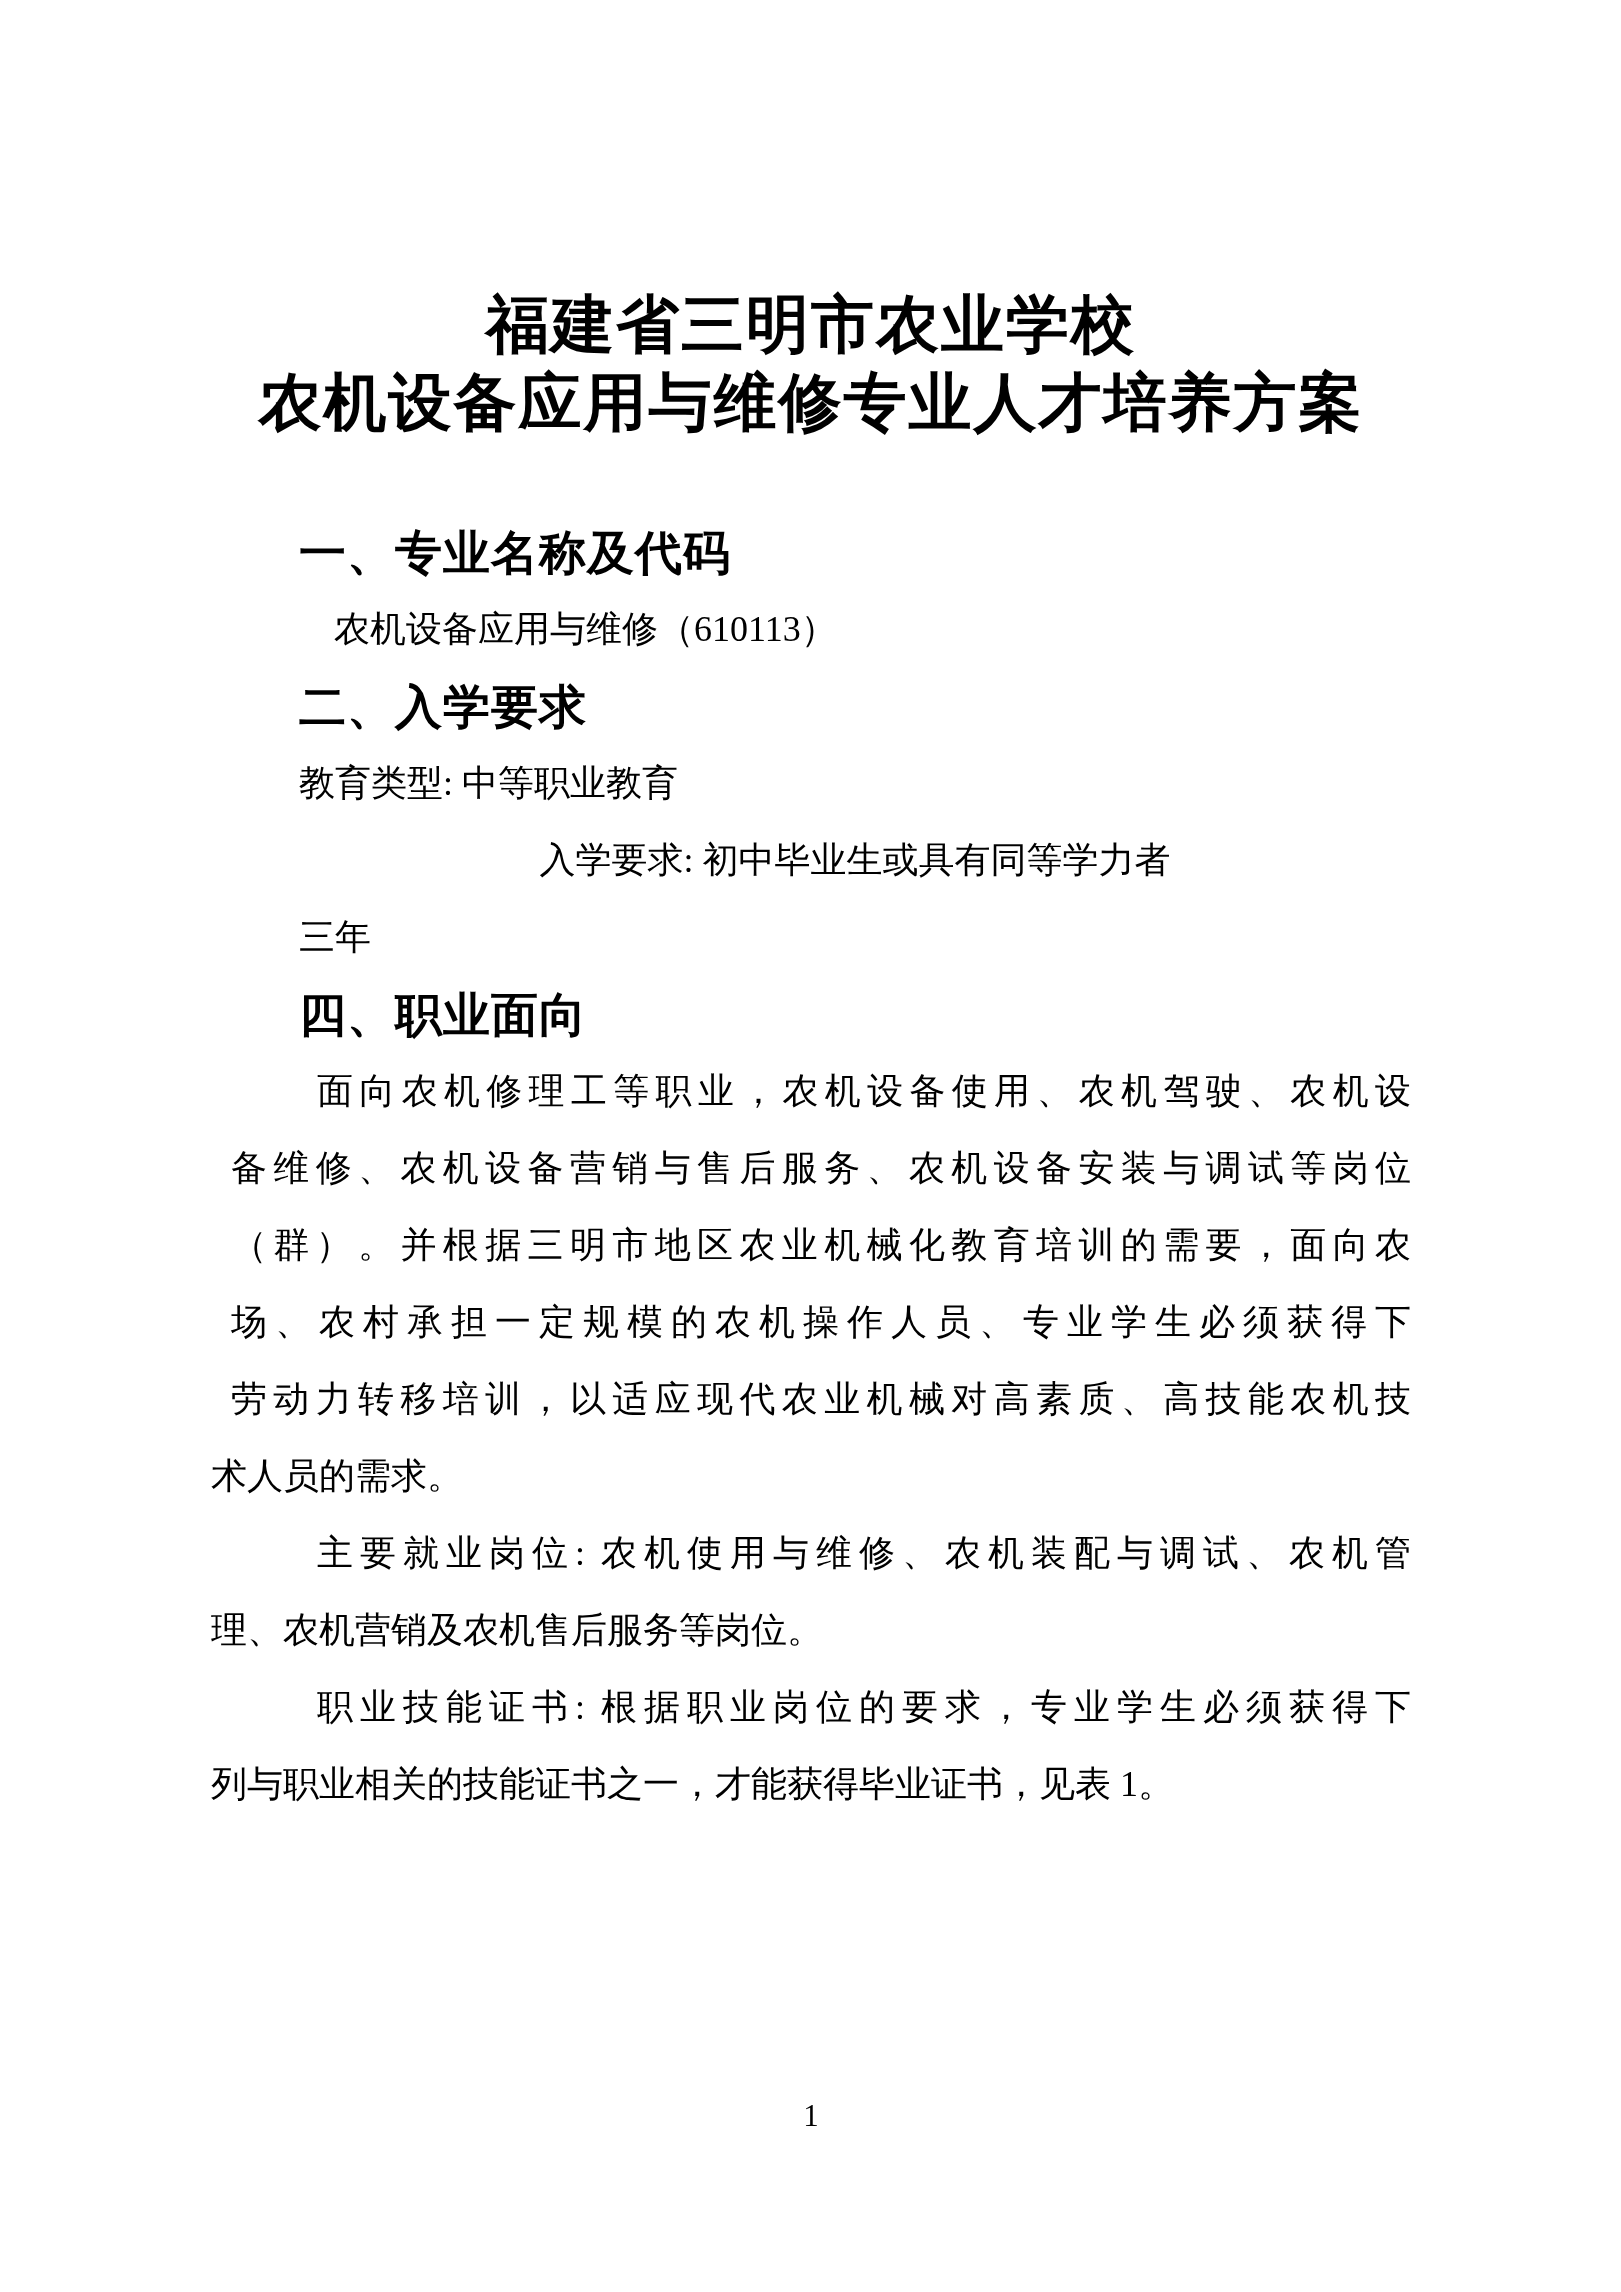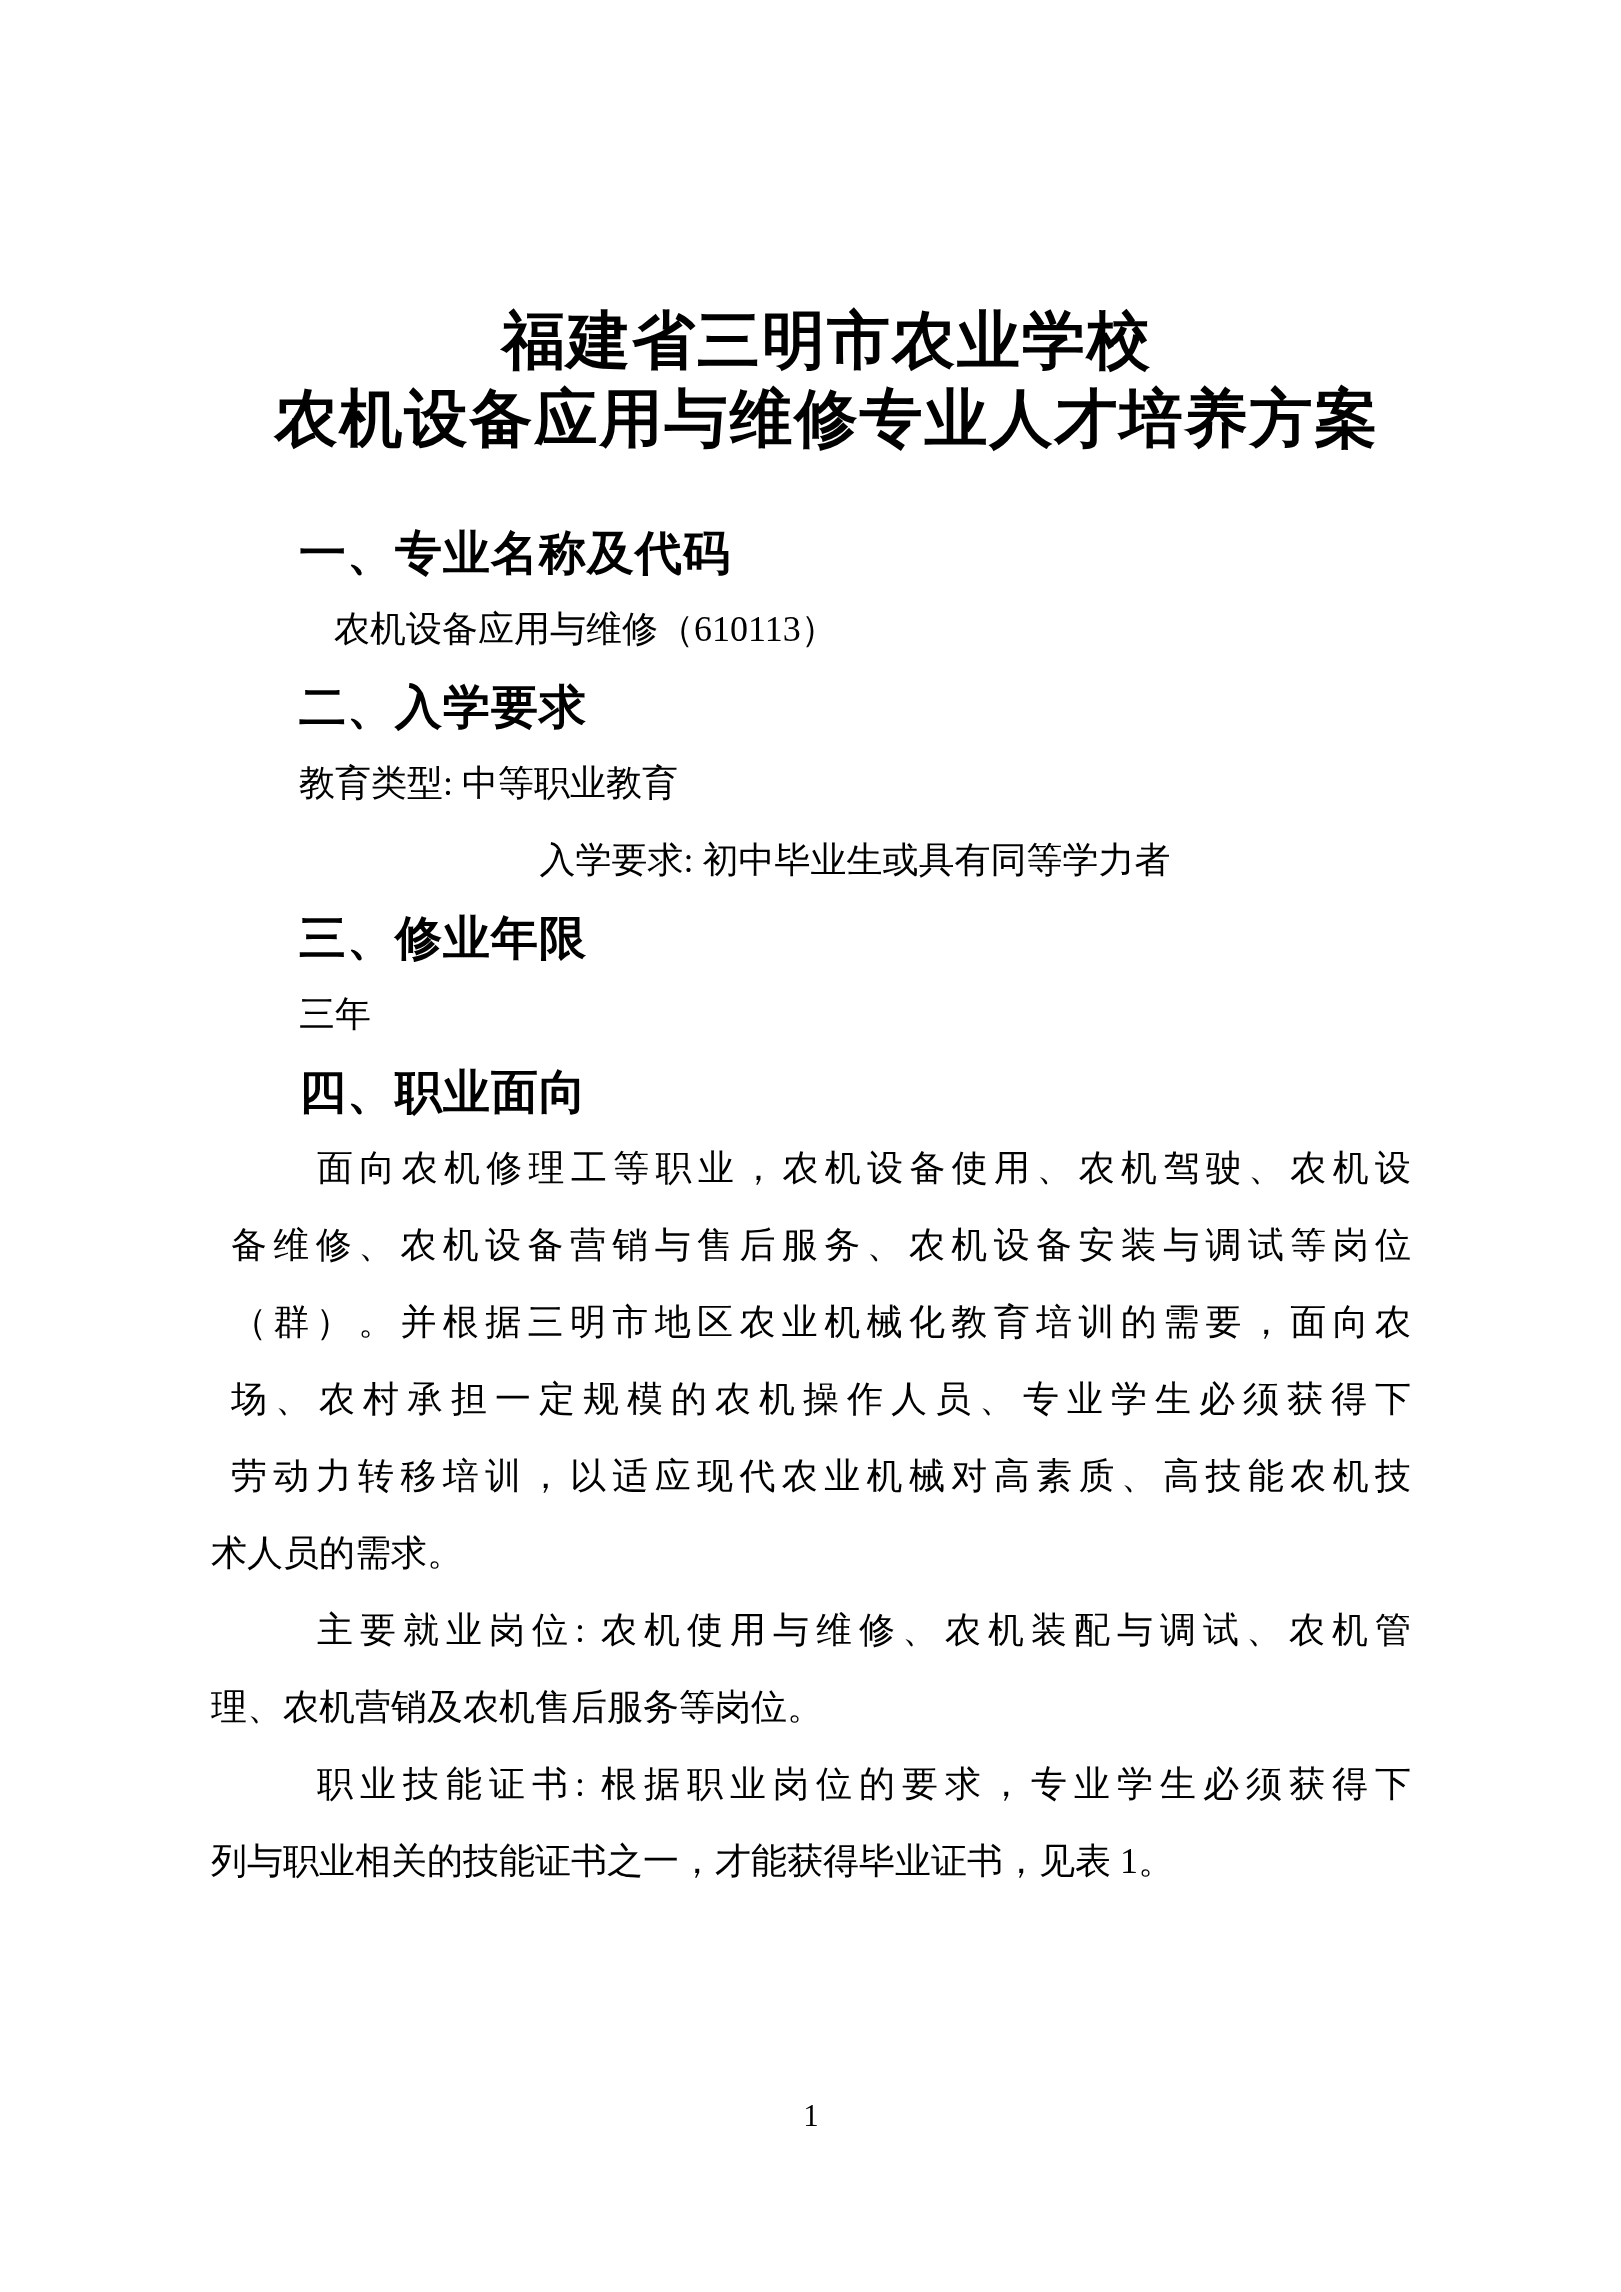--- a/index.html
+++ b/index.html
@@ -70,32 +70,31 @@
     font-size: 31px;
     text-align: center;
     font-family: "Liberation Serif", "DejaVu Serif", serif;
   }
 </style>
 </head>
 <body>
 
 <div class="page">
 
-  <h1 class="doc-title" style="margin:16px;text-align:center;">
+  <h1 class="doc-title" style="margin:0;text-align:center;">
     <span class="t-line">福建省三明市农业学校</span>
     <span class="t-line">农机设备应用与维修专业人才培养方案</span>
   </h1>
 
   <div class="doc-lines">
       <div class="line heading" style="padding-left: 88px;">一、专业名称及代码</div>
       <div class="line body" style="padding-left: 123px;">农机设备应用与维修（610113）</div>
       <div class="line heading" style="padding-left: 88px;">二、入学要求</div>
       <div class="line body" style="padding-left: 88px;">教育类型: 中等职业教育</div>
       <div class="line body" style="padding-left: 88px; text-align: center;">入学要求: 初中毕业生或具有同等学力者</div>
-      <div class="line heading" style="padding-left: 88px;">三、修业年限</div>
       <div class="line body" style="padding-left: 88px;">三年</div>
       <div class="line heading" style="padding-left: 88px;">四、职业面向</div>
       <div class="line body j" style="padding-left: 86px;">面向农机修理工等职业，农机设备使用、农机驾驶、农机设</div>
       <div class="line body j">备维修、农机设备营销与售后服务、农机设备安装与调试等岗位</div>
       <div class="line body j">（群）。并根据三明市地区农业机械化教育培训的需要，面向农</div>
       <div class="line body j">场、农村承担一定规模的农机操作人员、专业学生必须获得下</div>
       <div class="line body j">劳动力转移培训，以适应现代农业机械对高素质、高技能农机技</div>
       <div class="line body">术人员的需求。</div>
       <div class="line body j" style="padding-left: 86px;">主要就业岗位: 农机使用与维修、农机装配与调试、农机管</div>
       <div class="line body">理、农机营销及农机售后服务等岗位。</div>

